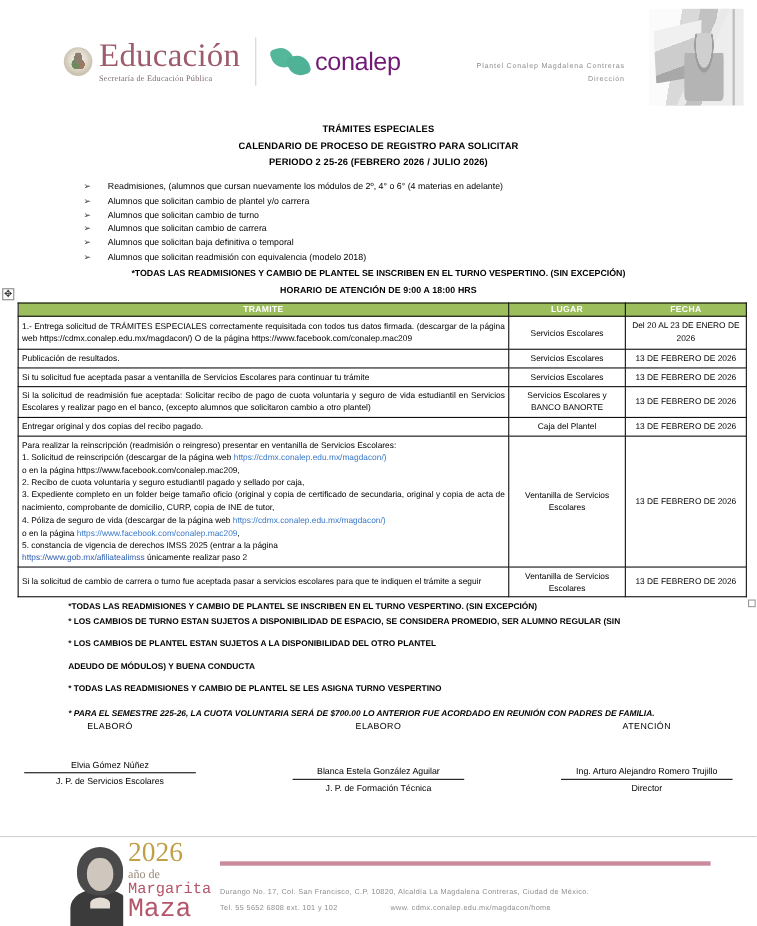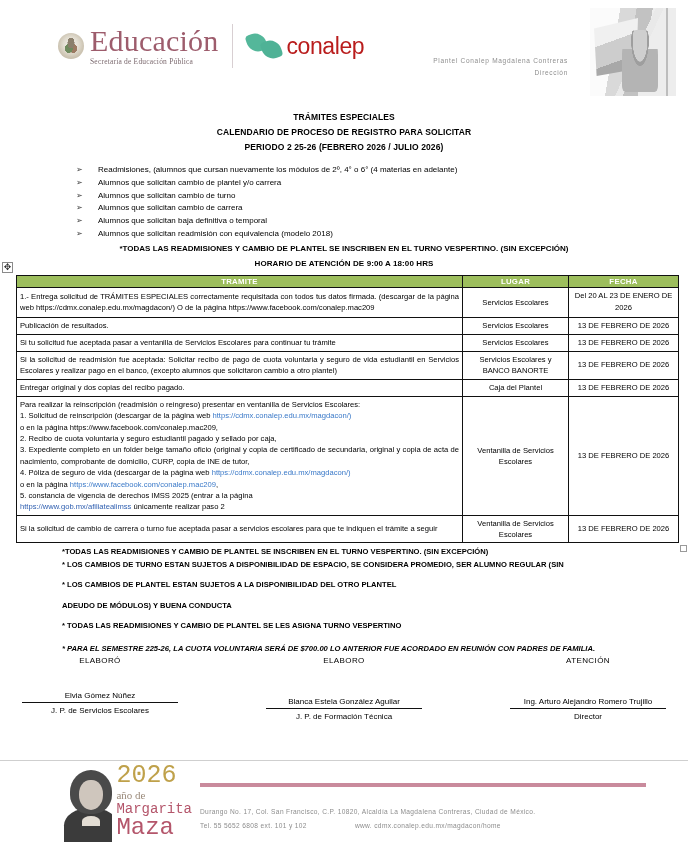--- a/index.html
+++ b/index.html
@@ -13,21 +13,21 @@
     overflow:hidden;
   }
 
   
   .doc-header{
     position:relative;
     height:100px;
     padding:0;
   }
   .logo-block{
-    position:absolute; left:58px; top:24px;
+    position:absolute; left:58px; top:34px;
     display:flex; align-items:center; gap:0px;
   }
   .eagle{
     width:26px;height:26px;border-radius:50%;
     background:radial-gradient(circle at 50% 45%, #f3f1ec 0%, #e3ded2 38%, #cfc7b6 62%, #b9ad97 100%);
     position:relative; flex:0 0 auto;
     margin-right:6px;
   }
   .eagle:after{
     content:""; position:absolute; left:6px; top:5px; width:14px; height:16px;
@@ -52,21 +52,21 @@
   }
   .conalep .mark:before,
   .conalep .mark:after{
     content:""; position:absolute; width:19px; height:19px; background:#54b79a;
     border-radius:4px 12px 4px 12px;
   }
   .conalep .mark:before{ left:0; top:0; transform:rotate(-18deg); }
   .conalep .mark:after{ right:0; bottom:0; transform:rotate(-18deg); background:#4fb296; }
   .conalep .word{
     font-family:"Liberation Sans", sans-serif;
-    font-size:23px; color:#b91c1c; font-weight:400; letter-spacing:-.4px;
+    font-size:23px; color:#701a75; font-weight:400; letter-spacing:-.4px;
   }
 
   .plantel-txt{
     position:absolute; right:120px; top:55px;
     text-align:right; font-size:6.5px; color:#8e8e8e; line-height:1.9;
     letter-spacing:.7px; width:180px;
   }
   .flag-img{
     position:absolute; right:12px; top:8px; width:86px; height:88px;
     background:
@@ -171,21 +171,21 @@
   }
   .maza .portrait .body{
     position:absolute; left:2px; bottom:0; width:54px; height:36px;
     background:#3b3b3b; border-radius:48% 48% 0 0;
   }
   .maza .portrait .collar{
     position:absolute; left:20px; bottom:18px; width:18px; height:10px;
     background:#e3ddd4; border-radius:50% 50% 0 0;
   }
   .maza .txt{ display:flex; flex-direction:column; line-height:1; padding-bottom:4px; }
-  .maza .y2026{ font-family:Liberation Mono, monospace; font-size:25px; color:#bfa14a; letter-spacing:0px; }
+  .maza .y2026{ font-family:Liberation Serif, serif; font-size:25px; color:#bfa14a; letter-spacing:0px; }
   .maza .anode{ font-family:"Liberation Serif", serif; font-size:11px; color:#9a8a7a; margin-top:2px; }
   .maza .mg{ font-family:Liberation Mono, monospace; font-size:14px; color:#b4566b; margin-top:1px; }
   .maza .mz{ font-family:Liberation Mono, monospace; font-size:24px; color:#b4566b; margin-top:0px; }
 
   .foot-rule{
     position:absolute; left:200px; right:42px; top:22px; height:3.5px; background:#c98a9c;
   }
   .foot-addr{
     position:absolute; left:200px; top:44px; right:30px;
     font-size:6.6px; color:#8d8d8d; line-height:2.1; letter-spacing:.35px;

